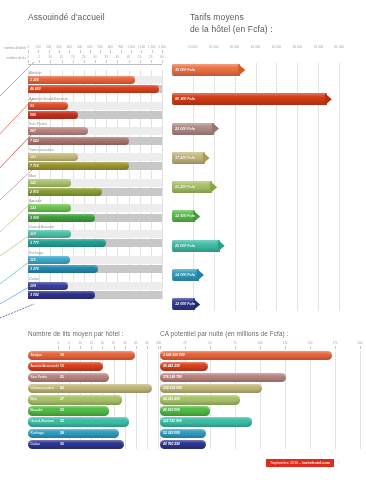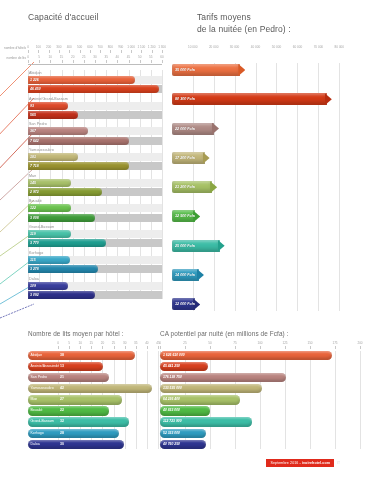--- a/index.html
+++ b/index.html
@@ -120,21 +120,21 @@
   <line x1="-4" y1="112" x2="34" y2="72" stroke="#c2301b" stroke-width="0.7"></line>
   <line x1="0" y1="140" x2="34" y2="108" stroke="#b9837f" stroke-width="0.7"></line>
   <line x1="0" y1="172" x2="34" y2="140" stroke="#c2b878" stroke-width="0.7"></line>
   <line x1="0" y1="196" x2="34" y2="172" stroke="#a8c16a" stroke-width="0.7"></line>
   <line x1="0" y1="224" x2="34" y2="198" stroke="#48c2a8" stroke-width="0.7"></line>
   <line x1="0" y1="244" x2="34" y2="224" stroke="#3aa8c8" stroke-width="0.7"></line>
   <line x1="0" y1="258" x2="34" y2="244" stroke="#3a3f9e" stroke-width="0.7" stroke-dasharray="2 1"></line>
 </svg>
 
 <div class="panel" style="left:28px;top:12px;width:140px;">
-  <div class="chart-title">Capacité d'accueil</div>
+  <div class="chart-title">Assouindé d'accueil</div>
 </div>
 
 <div class="panel" id="cap">
   <div class="axis">
     <span class="ax-name">nombre d'hôtels</span>
     <div class="ticks" id="cap-ticks-1">
         <span class="tk" style="left: 0%;">0</span>
         <i class="tkline" style="left: 0%;"></i>
         <span class="tk" style="left: 7.69231%;">100</span>
         <i class="tkline" style="left: 7.69231%;"></i>
@@ -325,23 +325,23 @@
         </div>
         <div class="cap-track dark">
           <div class="cap-bar" style="width: 50%; background: rgb(45, 47, 138);">
             <span class="cap-val">3 092</span>
           </div>
         </div>
       </div>
     </div>
 </div>
 
-<div class="panel" style="left:197px;top:12px;width:160px;">
+<div class="panel" style="left:190px;top:12px;width:160px;">
   <div class="chart-title">Tarifs moyens</div>
-  <div class="chart-title">de la nuitée (en Pedro) :</div>
+  <div class="chart-title">de la hôtel (en Fcfa) :</div>
 </div>
 
 <div class="panel" id="tar">
   <div class="axis">
     <div class="ticks" id="tar-ticks">
         <span class="tk" style="left: 11%;">10 000</span>
         <span class="tk" style="left: 22.1429%;">20 000</span>
         <span class="tk" style="left: 33.2857%;">30 000</span>
         <span class="tk" style="left: 44.4286%;">40 000</span>
         <span class="tk" style="left: 55.5714%;">50 000</span>

